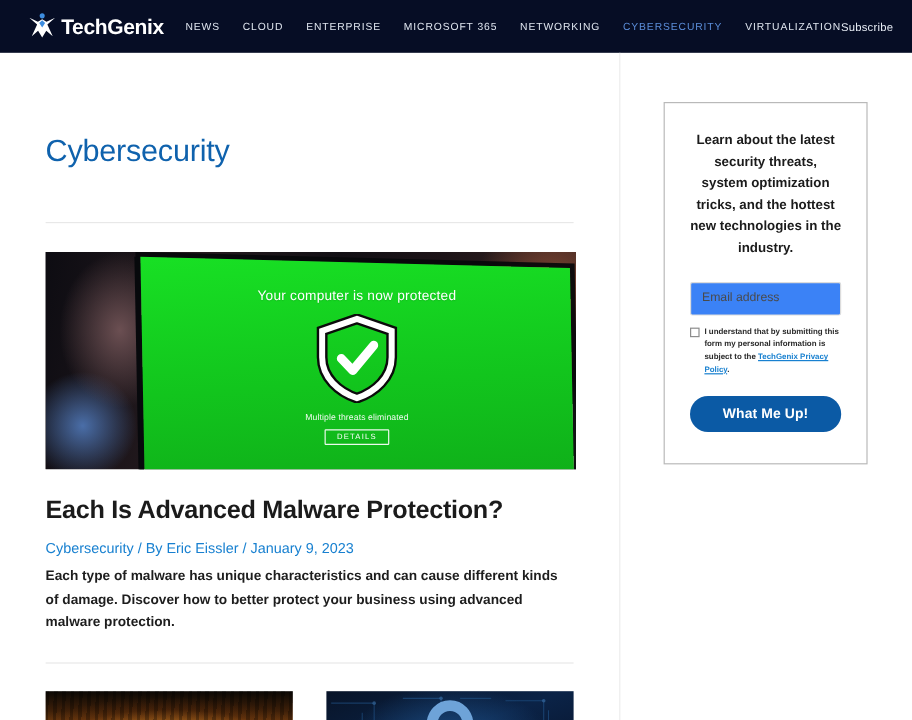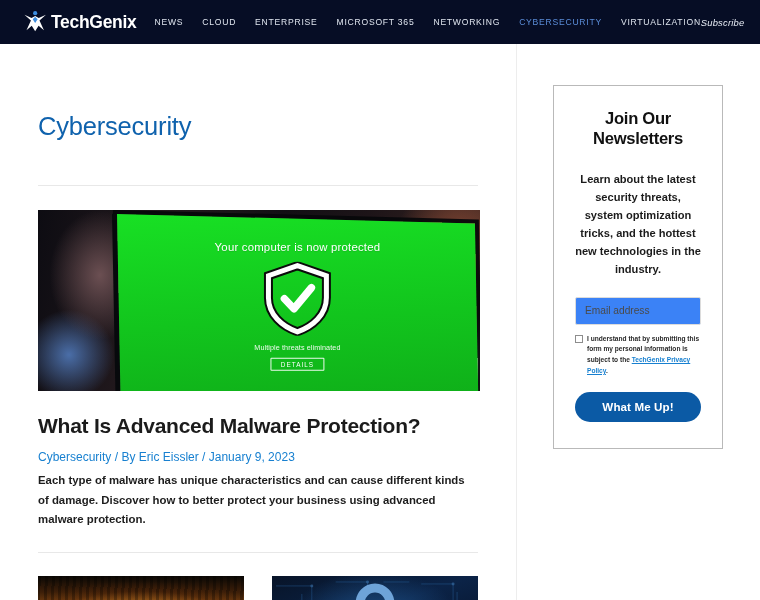--- a/index.html
+++ b/index.html
@@ -46,21 +46,20 @@
     text-transform: uppercase;
     white-space: nowrap;
     cursor: pointer;
   }
   .nav-item.active { color: #5b8dd9; }
   .header-right {
     display: flex;
     align-items: center;
     gap: 30px;
     margin-right: 24px;
-    font-style: italic;
   }
   .subscribe-link {
     color: #e7ecf5;
     font-size: 9.4px;
     letter-spacing: 0.2px;
     cursor: pointer;
   }
 
   
   .page {
@@ -344,21 +343,21 @@
                 <path d="M37 4 L66 14 V36 C66 53 52 65 37 70 C22 65 8 53 8 36 V14 Z" fill="none" stroke="#ffffff" stroke-width="5"></path>
                 <path d="M24 37 L33.5 47 L51 26" fill="none" stroke="#ffffff" stroke-width="7.5" stroke-linecap="round" stroke-linejoin="round"></path>
               </svg>
             </div>
             <div class="screen-sub">Multiple threats eliminated</div>
             <div><span class="screen-btn">DETAILS</span></div>
           </div>
         </div>
       </div>
 
-      <h2 class="post-title">What Is Advanced Malware Protection?</h2>
+      <h2 class="post-title">Each Is Advanced Malware Protection?</h2>
 
       <div class="post-meta">
         <a>Cybersecurity</a><span class="sep"> / </span><span>By </span><a>Eric Eissler</a><span class="sep"> / </span><span>January 9, 2023</span>
       </div>
 
       <p class="post-excerpt">Each type of malware has unique characteristics and can cause different kinds of damage. Discover how to better protect your business using advanced malware protection.</p>
     </article>
 
     <hr class="hr2">
 
@@ -394,21 +393,20 @@
           <rect x="9" y="33" width="46" height="40" rx="4" fill="#77aade"></rect>
           <circle cx="32" cy="50" r="5.2" fill="#123a66"></circle>
           <rect x="29.6" y="50" width="4.8" height="11" fill="#123a66"></rect>
         </svg>
       </div>
     </div>
   </main>
 
   <aside class="side-col">
     <section class="newsletter-box">
-      <div class="nl-title">Join Our Newsletters</div>
       <div class="nl-body">Learn about the latest security threats, system optimization tricks, and the hottest new technologies in the industry.</div>
       <input class="nl-input" type="email" placeholder="Email address" style="">
       <div class="nl-consent">
         <input class="nl-check" type="checkbox" style="">
         <div class="nl-consent-text">
           <span>I understand that by submitting this form my personal information is subject to the </span><a>TechGenix Privacy Policy</a><span>.</span>
         </div>
       </div>
       <button class="nl-submit">What Me Up!</button>
     </section>

